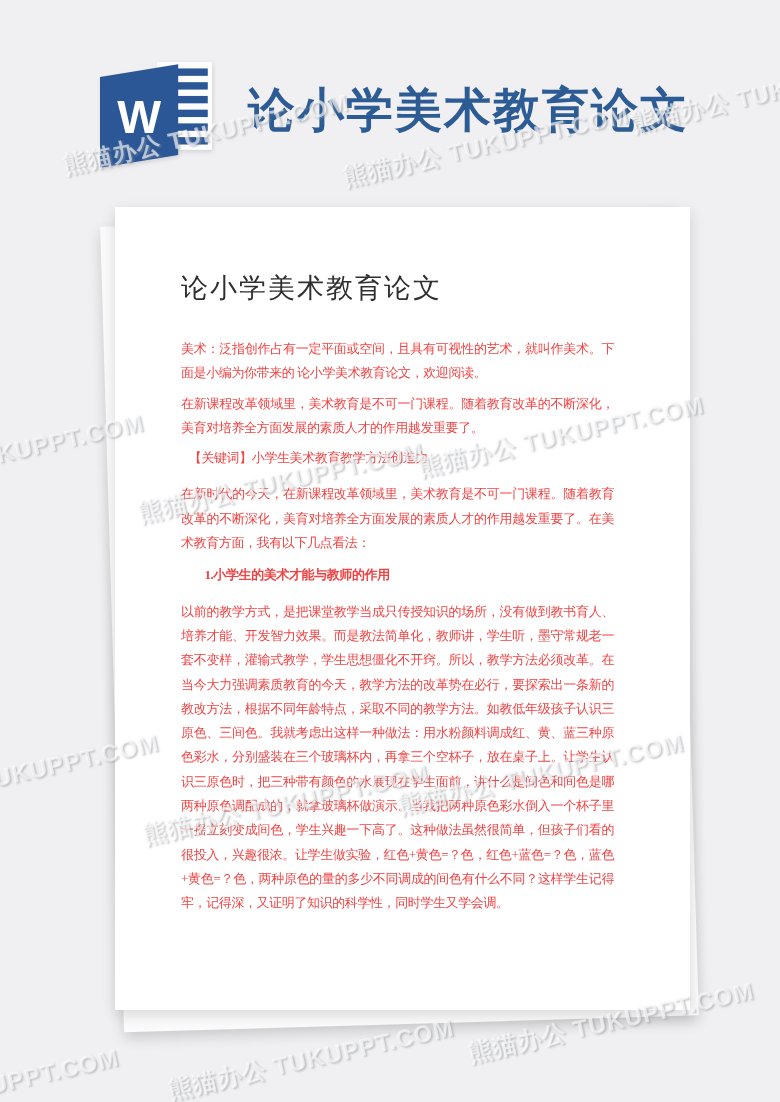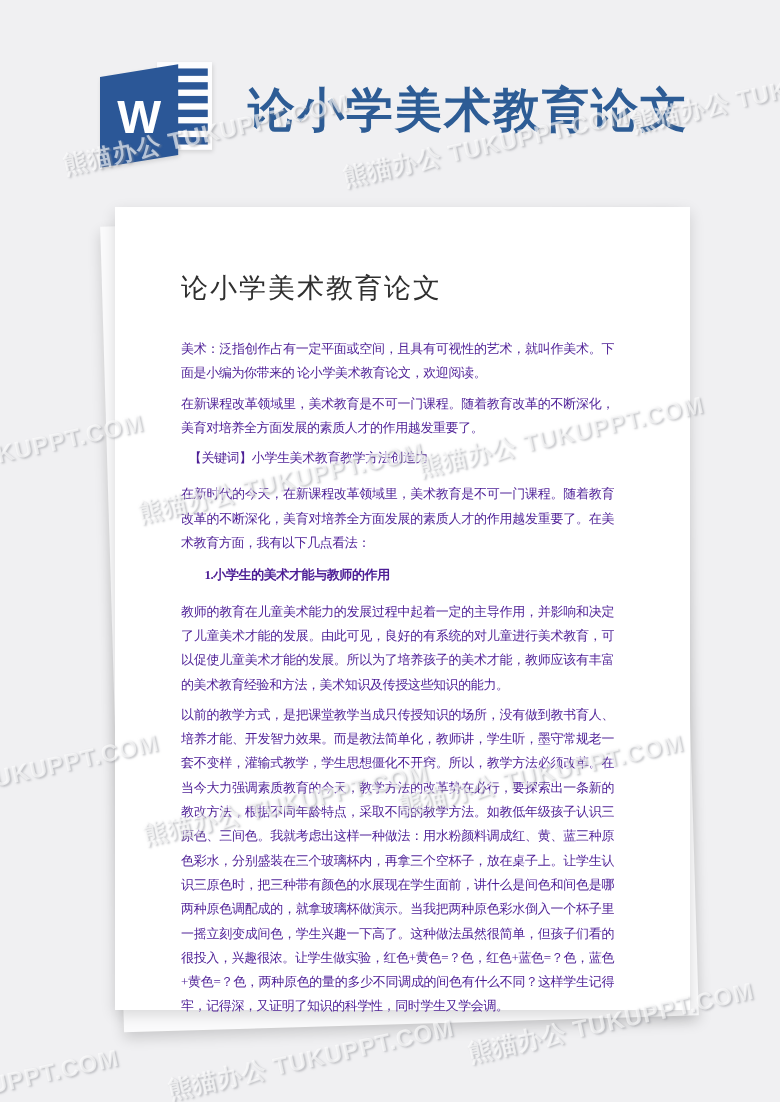--- a/index.html
+++ b/index.html
@@ -19,21 +19,21 @@
              background:#fbfbfc;transform:rotate(-1.7deg);
              box-shadow:0 6px 14px rgba(0,0,0,.16);z-index:1;}
   .doc-page{position:absolute;left:115px;top:207px;width:575px;height:803px;
             background:#ffffff;box-shadow:0 5px 14px rgba(0,0,0,.14);z-index:2;
             box-sizing:border-box;padding:62px 76px 0 66px;}
 
   
   .doc-title{font-size:27px;line-height:38px;letter-spacing:2px;color:#2f2f2f;
              margin:0 0 30px 0;font-weight:normal;}
   .para,.subhead,.keyword{font-size:13px;line-height:24.3px;letter-spacing:-0.4px;
-             color:#4c1d95;text-align:justify;margin:0 0 6px 0;}
+             color:#ef4444;text-align:justify;margin:0 0 6px 0;}
   .keyword{text-indent:0.6em;margin:2px 0 12px 0;}
   .subhead{text-indent:1.8em;margin:8px 0 12px 0;font-weight:bold;}
 
   
   .wm-layer{position:absolute;left:0;top:0;width:780px;height:1102px;z-index:5;
             pointer-events:none;overflow:hidden;}
   .wm{position:absolute;white-space:nowrap;
       font-family:"Liberation Sans","DejaVu Sans",sans-serif;
       font-weight:bold;font-size:24px;letter-spacing:1px;
       color:rgba(255,255,255,.62);
@@ -64,21 +64,20 @@
 
   <div class="back-page"></div>
 
   <div class="doc-page">
     <h1 class="doc-title">论小学美术教育论文</h1>
     <p class="para">美术：泛指创作占有一定平面或空间，且具有可视性的艺术，就叫作美术。下面是小编为你带来的 论小学美术教育论文，欢迎阅读。</p>
     <p class="para">在新课程改革领域里，美术教育是不可一门课程。随着教育改革的不断深化，美育对培养全方面发展的素质人才的作用越发重要了。</p>
     <p class="keyword">【关键词】小学生美术教育教学方法创造力</p>
     <p class="para">在新时代的今天，在新课程改革领域里，美术教育是不可一门课程。随着教育改革的不断深化，美育对培养全方面发展的素质人才的作用越发重要了。在美术教育方面，我有以下几点看法：</p>
     <p class="subhead">1.小学生的美术才能与教师的作用</p>
-    <p class="para">教师的教育在儿童美术能力的发展过程中起着一定的主导作用，并影响和决定了儿童美术才能的发展。由此可见，良好的有系统的对儿童进行美术教育，可以促使儿童美术才能的发展。所以为了培养孩子的美术才能，教师应该有丰富的美术教育经验和方法，美术知识及传授这些知识的能力。</p>
     <p class="para">以前的教学方式，是把课堂教学当成只传授知识的场所，没有做到教书育人、培养才能、开发智力效果。而是教法简单化，教师讲，学生听，墨守常规老一套不变样，灌输式教学，学生思想僵化不开窍。所以，教学方法必须改革。在当今大力强调素质教育的今天，教学方法的改革势在必行，要探索出一条新的教改方法，根据不同年龄特点，采取不同的教学方法。如教低年级孩子认识三原色、三间色。我就考虑出这样一种做法：用水粉颜料调成红、黄、蓝三种原色彩水，分别盛装在三个玻璃杯内，再拿三个空杯子，放在桌子上。让学生认识三原色时，把三种带有颜色的水展现在学生面前，讲什么是间色和间色是哪两种原色调配成的，就拿玻璃杯做演示。当我把两种原色彩水倒入一个杯子里一摇立刻变成间色，学生兴趣一下高了。这种做法虽然很简单，但孩子们看的很投入，兴趣很浓。让学生做实验，红色+黄色=？色，红色+蓝色=？色，蓝色+黄色=？色，两种原色的量的多少不同调成的间色有什么不同？这样学生记得牢，记得深，又证明了知识的科学性，同时学生又学会调。</p>
   </div>
 
   <div class="wm-layer">
     <span class="wm" style="left:60px;   top:150px;">熊猫办公 TUKUPPT.COM</span>
     <span class="wm" style="left:340px;  top:162px;">熊猫办公 TUKUPPT.COM</span>
     <span class="wm" style="left:628px;  top:108px;">熊猫办公 TUKUPPT.COM</span>
     <span class="wm" style="left:-145px; top:470px;">熊猫办公 TUKUPPT.COM</span>
     <span class="wm" style="left:135px;  top:498px;">熊猫办公 TUKUPPT.COM</span>
     <span class="wm" style="left:415px;  top:452px;">熊猫办公 TUKUPPT.COM</span>

